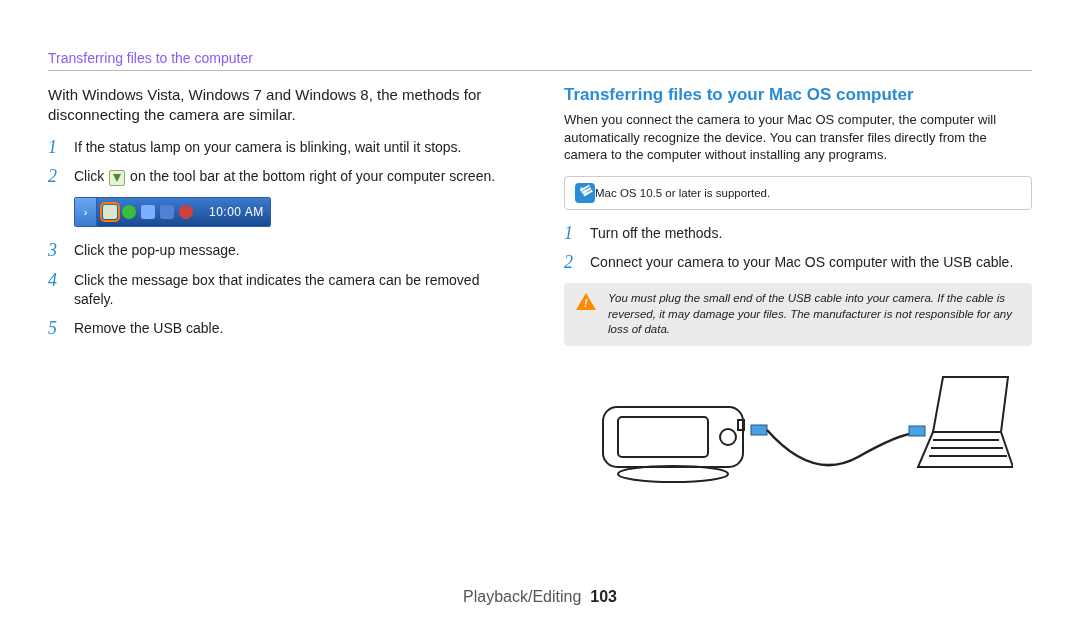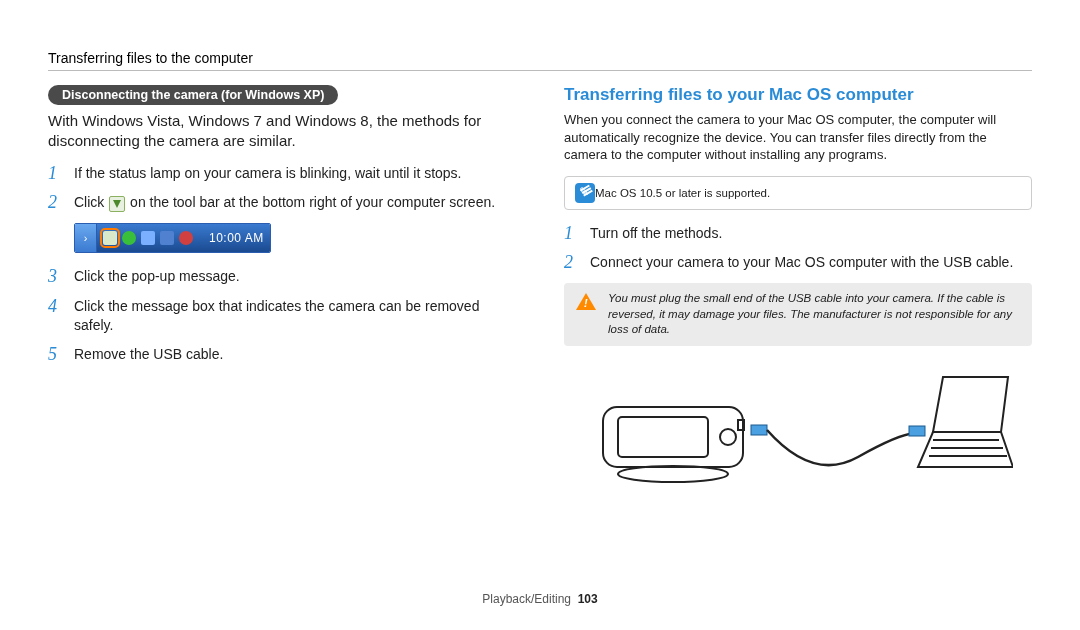--- a/index.html
+++ b/index.html
@@ -8,21 +8,21 @@
     font-size: 13.5px;
     color: #222;
     background: #fff;
     width: 1080px;
     height: 630px;
     position: relative;
     padding: 50px 48px 30px 48px;
   }
   .header-title {
     font-size: 14px;
-    color: #000000;
+    color: #8b5cf6;
     margin-bottom: 4px;
   }
   .rule {
     border: none;
     border-top: 1px solid #bbb;
     margin-bottom: 14px;
   }
   .columns {
     display: flex;
     gap: 48px;
@@ -208,35 +208,34 @@
   .illustration {
     margin-top: 4px;
     display: flex;
     justify-content: center;
   }
   .footer {
     position: absolute;
     bottom: 24px;
     left: 0; right: 0;
     text-align: center;
-    font-size: 12px;
+    font-size: 16px;
     color: #555;
   }
   .footer .pnum { font-weight: 700; color: #222; }
 </style>
 </head>
 <body>
 
 <div class="header-title">Transferring files to the computer</div>
 <hr class="rule">
 
 <div class="columns">
 
   <div class="col">
-    <div class="pill">Disconnecting the camera (for Windows XP)</div>
     <div class="intro">With Windows Vista, Windows 7 and Windows 8, the methods for disconnecting the camera are similar.</div>
 
     <ol class="steps">
       <li>
         <span class="stepnum">1</span>
         <span class="steptext">If the status lamp on your camera is blinking, wait until it stops.</span>
       </li>
       <li>
         <span class="stepnum">2</span>
         <span class="steptext">

